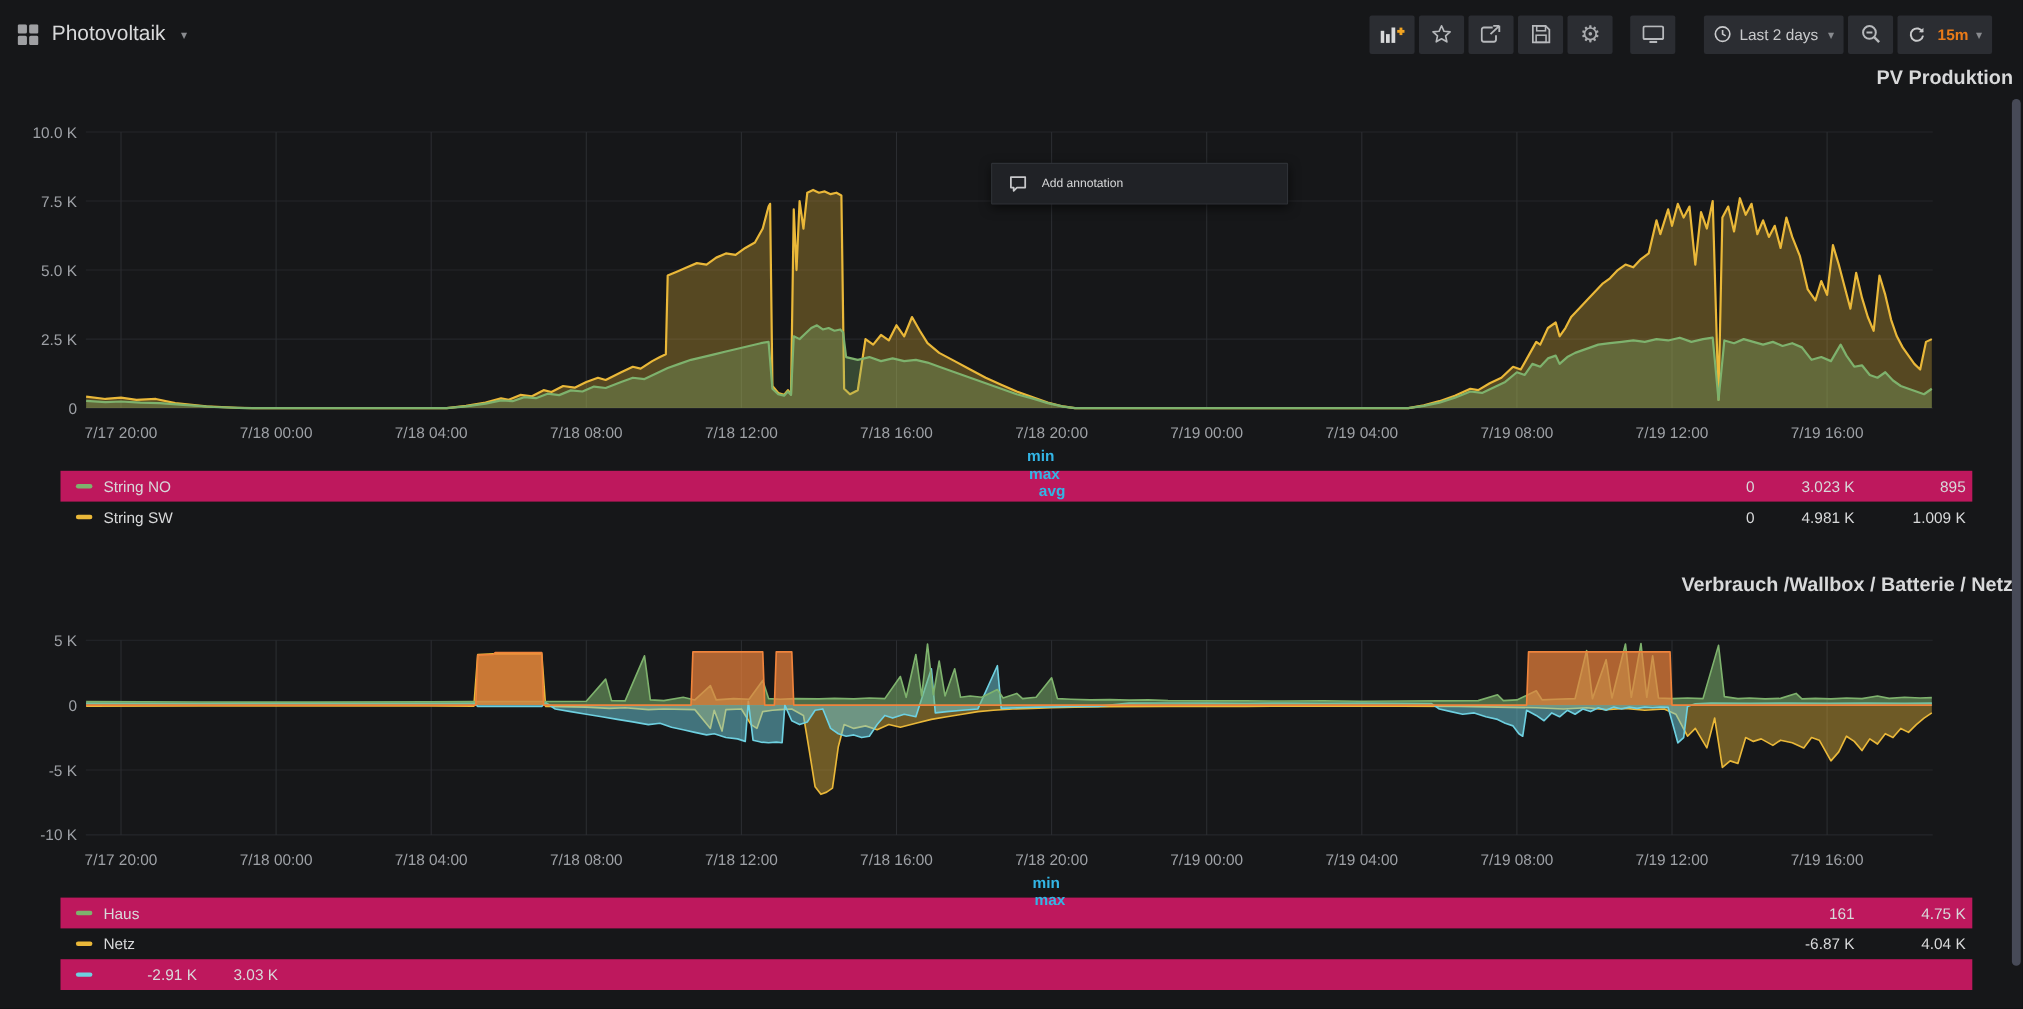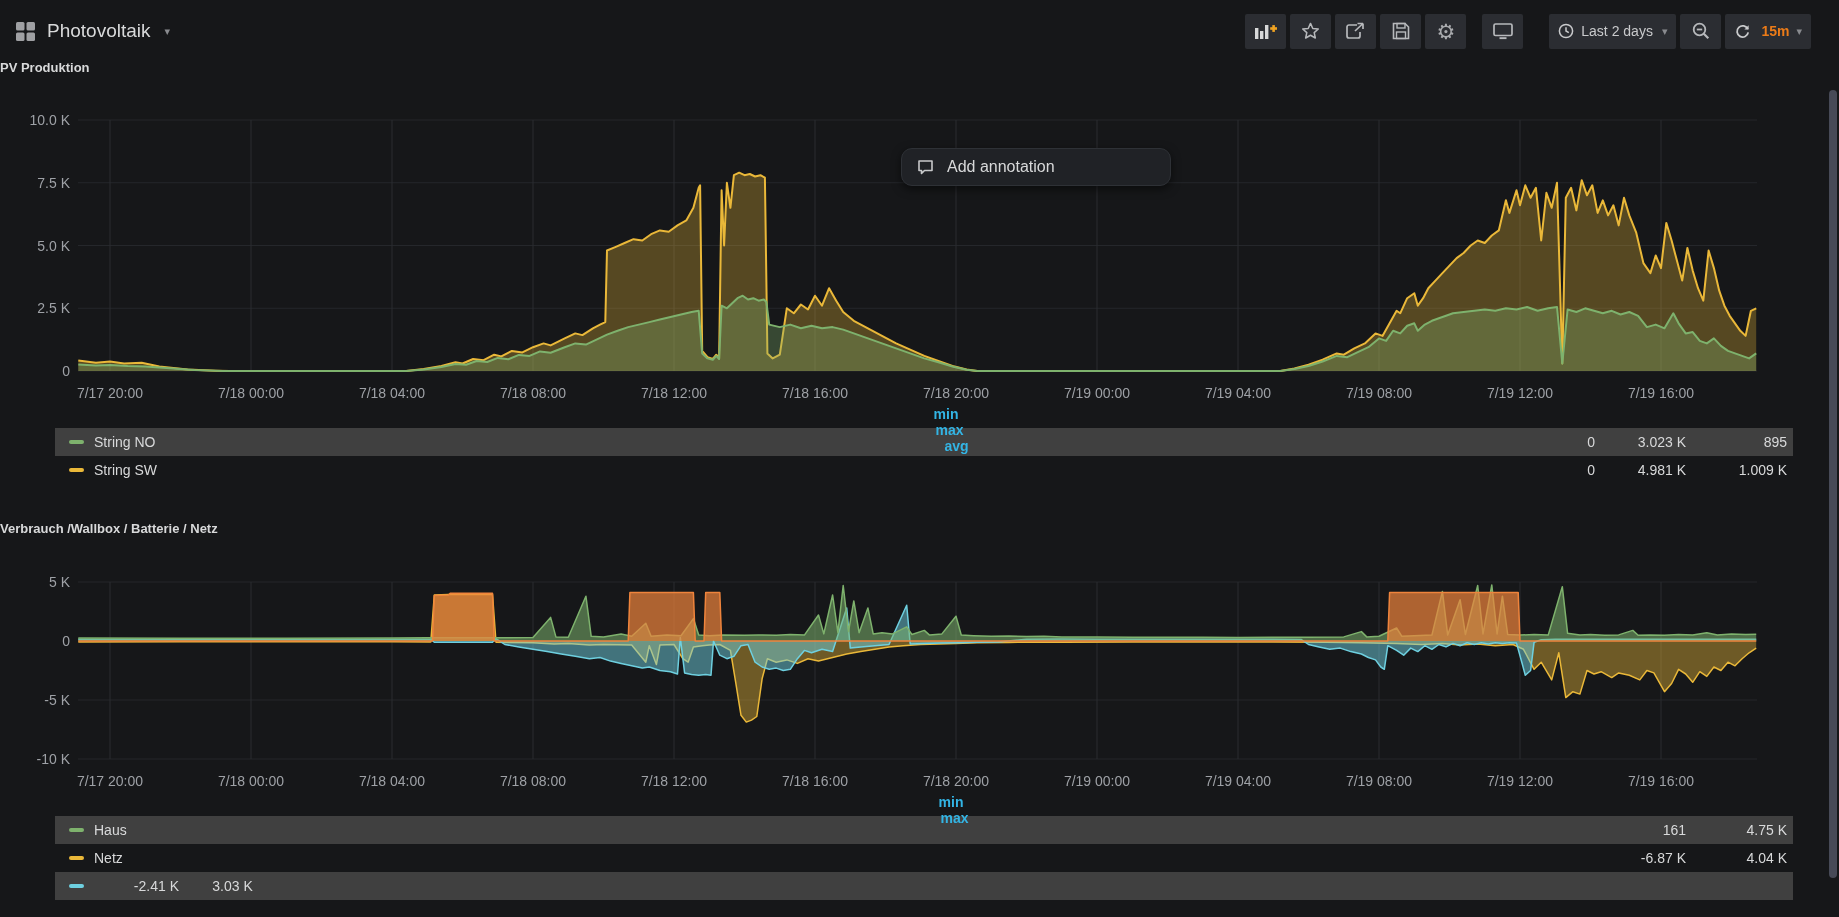--- a/index.html
+++ b/index.html
@@ -13,43 +13,43 @@
   .nav-right{margin-left:auto;display:flex;align-items:center;padding-right:28px;}
   .nbtn{height:35px;min-width:41px;background:#2b2d32;border-radius:2px;display:flex;align-items:center;
         justify-content:center;color:#b7b9bc;font-size:14px;padding:0 9px;margin-left:4px;cursor:pointer;box-sizing:border-box;}
   .nbtn svg{display:block;}
   .gap-sm{margin-left:16px;}
   .gap-lg{margin-left:26px;}
   .tp-label{margin:0 7px 0 7px;color:#c9cacc;}
   .refresh-val{color:#eb7b18;font-weight:bold;margin:0 5px 0 10px;text-align:right;}
   .gear-glyph{font-size:21px;color:#a9abae;line-height:1;}
   
-  .panel-title{position:absolute;left:0;width:1830px;text-align:left;font-size:13px;font-weight:bold;color:#d8d9da;cursor:pointer;}
+  .panel-title{position:absolute;left:0;width:1830px;text-align:right;font-size:18px;font-weight:bold;color:#d8d9da;cursor:pointer;}
   #panel1-title{top:60px;}
   #panel2-title{top:521px;}
   
   svg{font-family:"Liberation Sans",sans-serif;}
   .chart{position:absolute;left:0;}
   #chart1{top:95px;}
   #chart2{top:545px;}
   
   .legend{position:absolute;left:55px;width:1738px;}
   #legend1{top:406px;}
   #legend2{top:794px;}
   .lheader{display:flex;height:22px;align-items:center;font-weight:bold;color:#33b5e5;font-size:14px;flex-direction:column;}
   .lrow{display:flex;height:28px;align-items:center;font-size:14px;color:#d8d9da;}
-  .lrow.alt{background:#404040;}
+  .lrow.alt{background:#be185d;}
   .lswatch{width:15px;height:4px;border-radius:2px;margin:0 10px 0 14px;flex:0 0 auto;}
   .lname{flex:1;cursor:pointer;}
   .lspacer{flex:1;}
   .lcol{text-align:right;padding-right:6px;flex:0 0 auto;}
   
   .ann-menu{position:absolute;left:901px;top:148px;width:270px;height:38px;background:#202226;
-            border:1px solid #2e3136;border-radius:11px;display:flex;align-items:center;gap:13px;
-            padding-left:15px;box-sizing:border-box;font-size:16px;color:#d8d9da;
+            border:1px solid #2e3136;border-radius:1px;display:flex;align-items:center;gap:13px;
+            padding-left:15px;box-sizing:border-box;font-size:11px;color:#d8d9da;
             box-shadow:0 3px 10px rgba(0,0,0,.55);cursor:pointer;z-index:5;}
   
   .scroll-thumb{position:absolute;right:2px;top:90px;width:8px;height:788px;background:#474a57;border-radius:4px;}
 </style>
 </head>
 <body>
 
 <div class="app">
 
   <div class="navbar">
@@ -268,19 +268,19 @@
         <span class="lcol" style="width: 95px;">4.75 K</span>
       </div>
       <div class="lrow">
         <span class="lswatch" style="background: rgb(234, 184, 57);"></span>
         <span class="lname">Netz</span>
         <span class="lcol" style="width: 85px;">-6.87 K</span>
         <span class="lcol" style="width: 95px;">4.04 K</span>
       </div>
       <div class="lrow alt">
         <span class="lswatch" style="background: rgb(110, 208, 224);"></span>
-        <span class="lcol" style="width: 85px;">-2.41 K</span>
+        <span class="lcol" style="width: 85px;">-2.91 K</span>
         <span class="lcol" style="width: 95px; text-align: center;">3.03 K</span>
       </div>
     </div>
 
   <div class="scroll-thumb"></div>
 </div>
 
 </body></html>

